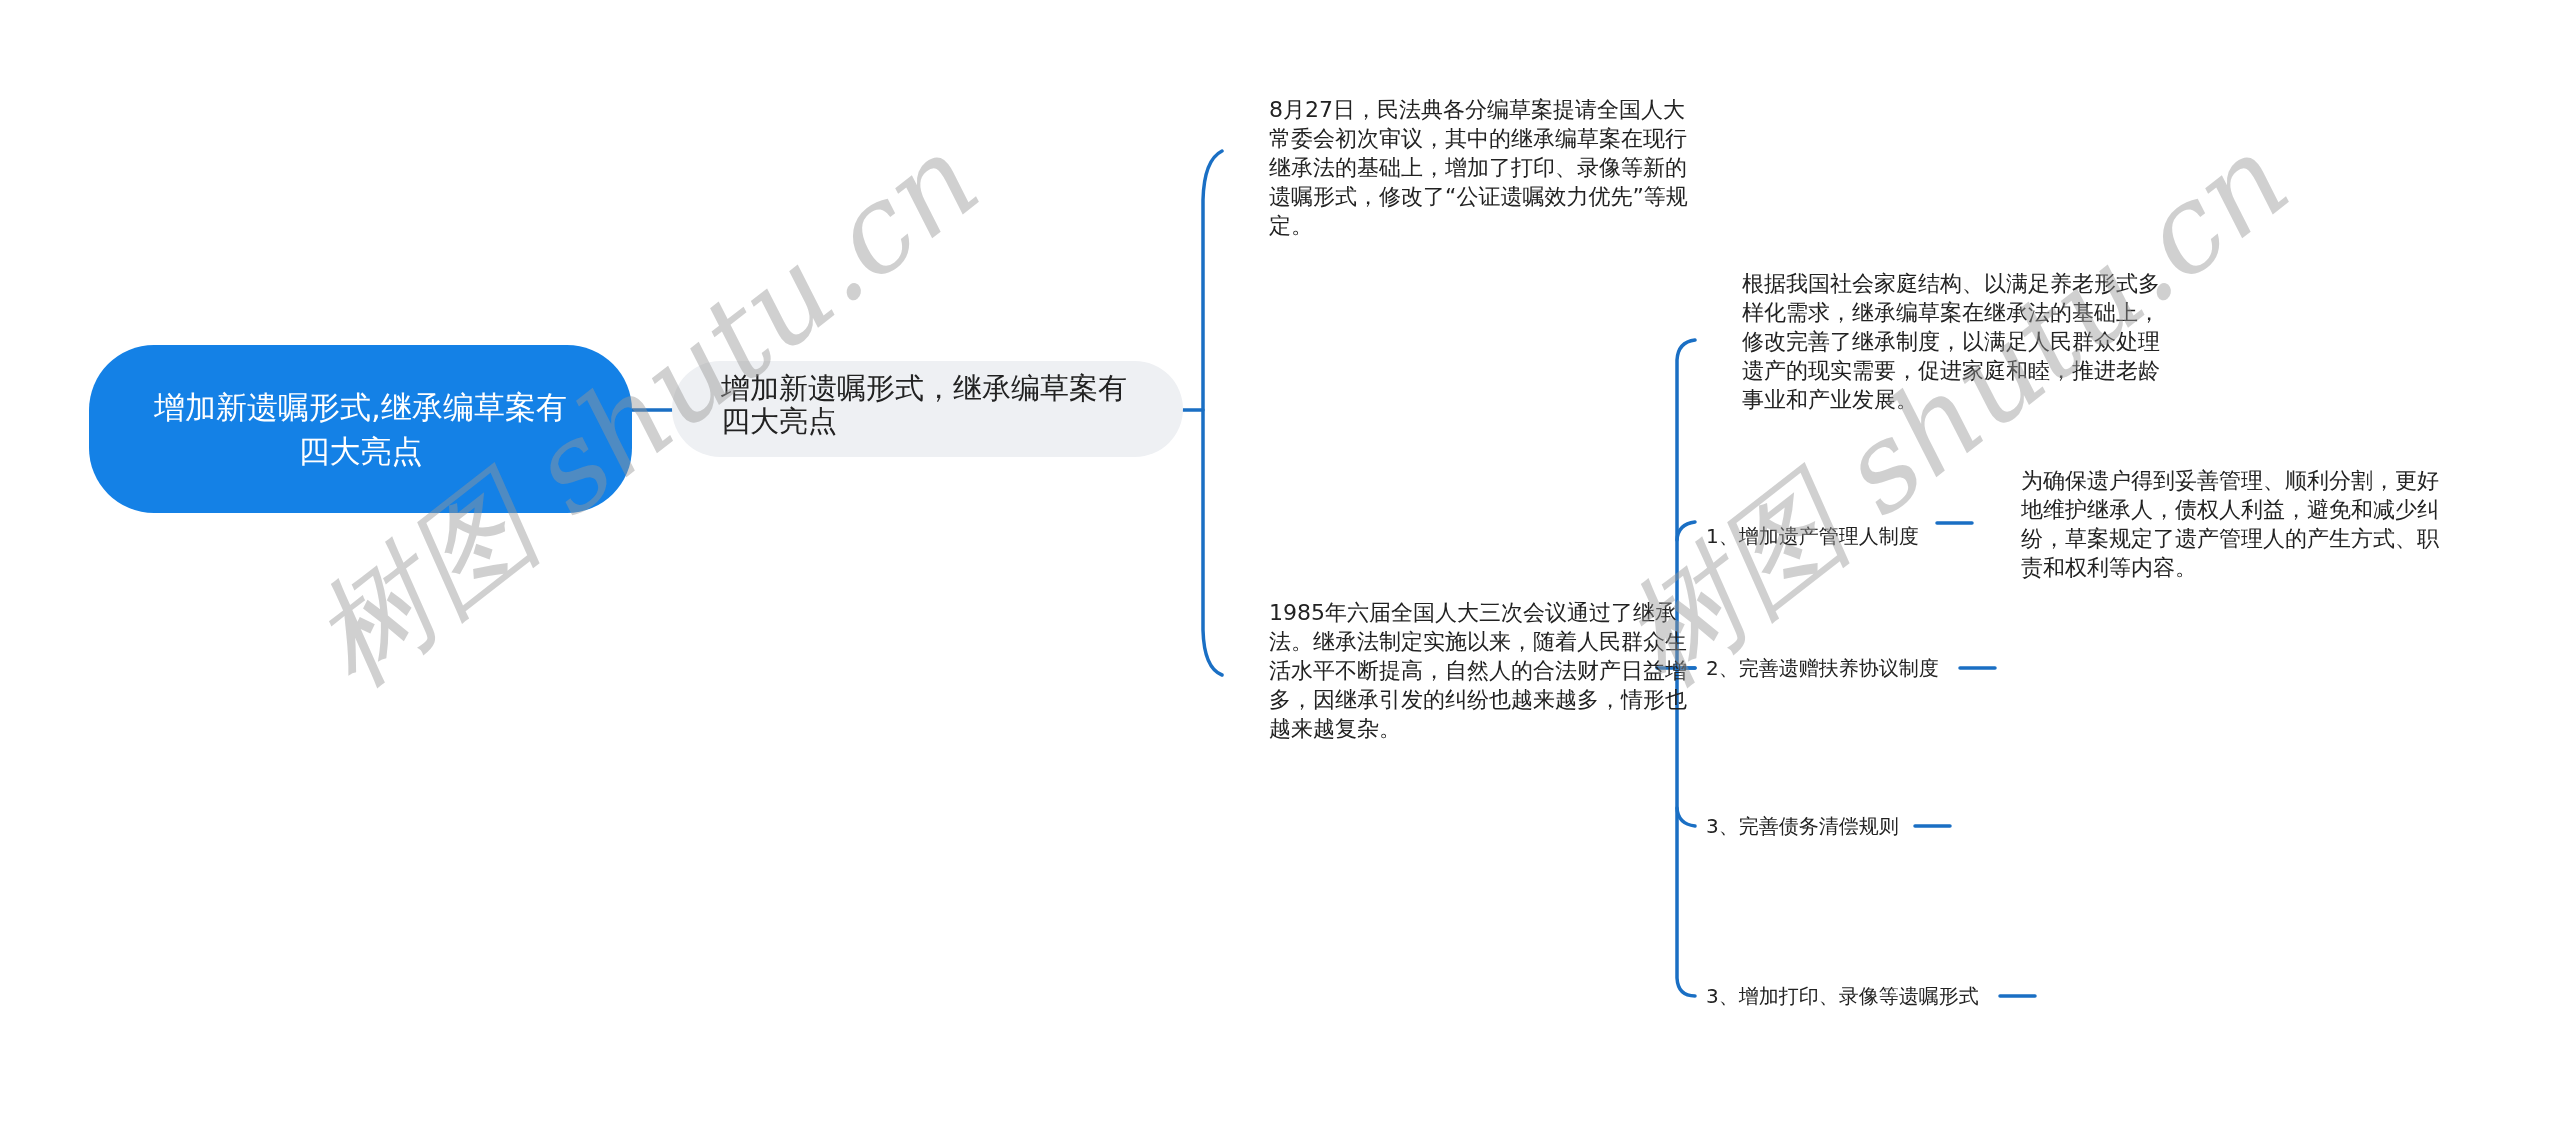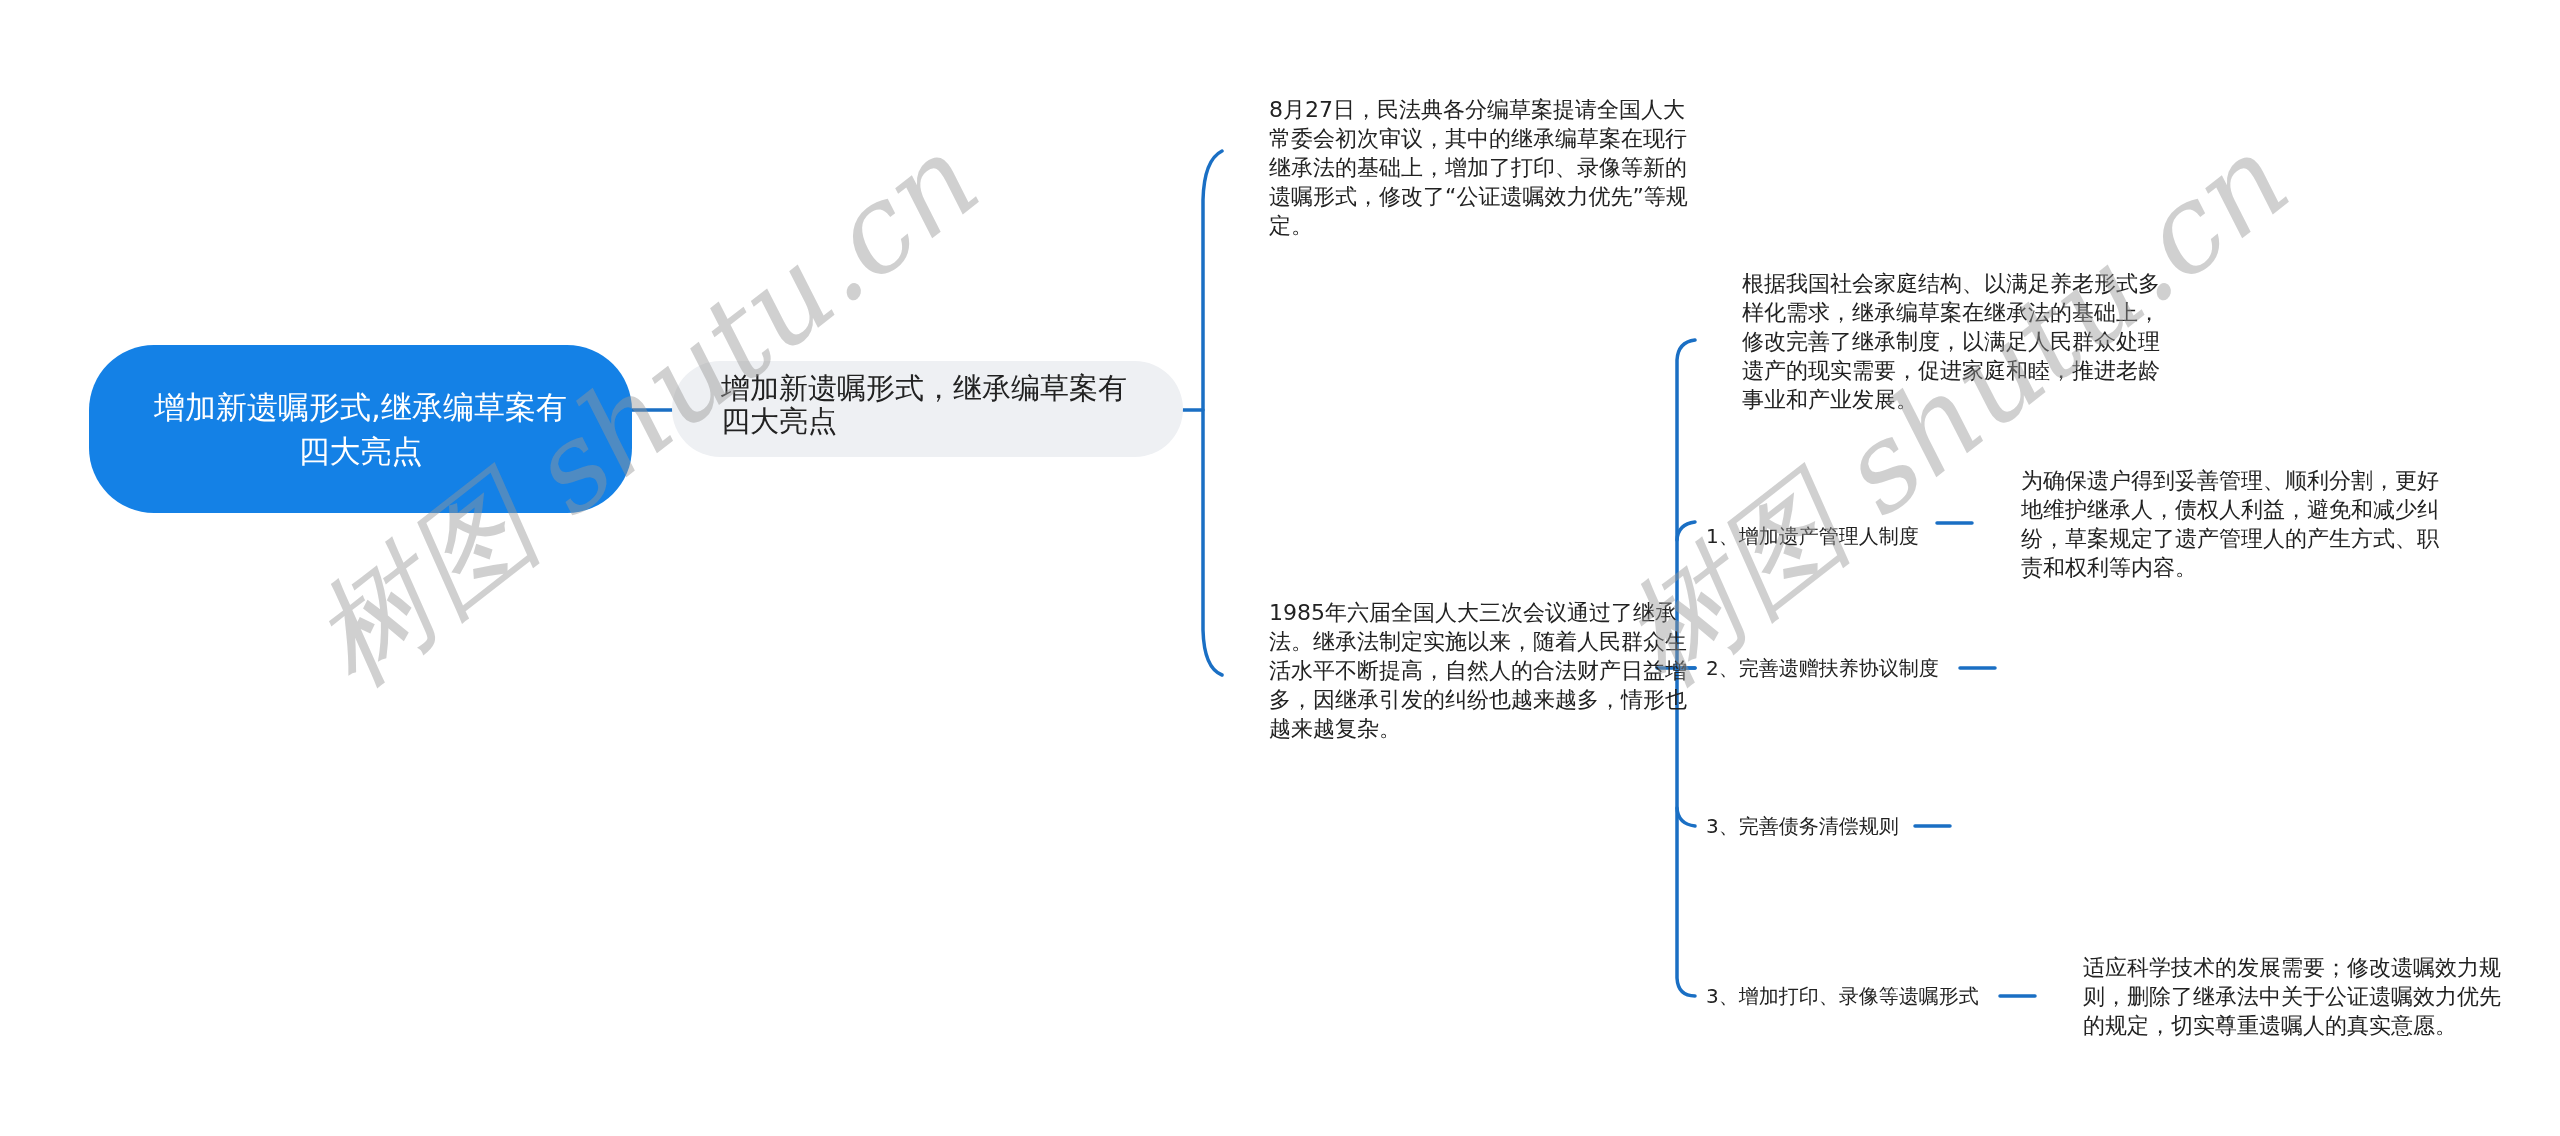--- a/index.html
+++ b/index.html
@@ -77,18 +77,17 @@
   <div class="text" style="left:1706px; top:269px; width:430px;">根据我国社会家庭结构、以满足养老形式多样化需求，继承编草案在继承法的基础上，修改完善了继承制度，以满足人民群众处理遗产的现实需要，促进家庭和睦，推进老龄事业和产业发展。</div>
 
   <div class="label" style="left:1706px; top:522px;">1、增加遗产管理人制度</div>
   <div class="text" style="left:1985px; top:466px; width:420px;">为确保遗户得到妥善管理、顺利分割，更好地维护继承人，债权人利益，避免和减少纠纷，草案规定了遗产管理人的产生方式、职责和权利等内容。</div>
 
   <div class="label" style="left:1706px; top:654px;">2、完善遗赠扶养协议制度</div>
 
   <div class="label" style="left:1706px; top:812px;">3、完善债务清偿规则</div>
 
   <div class="label" style="left:1706px; top:982px;">3、增加打印、录像等遗嘱形式</div>
-  <div class="text" style="left:2047px; top:953px; width:425px;">适应科学技术的发展需要；修改遗嘱效力规则，删除了继承法中关于公证遗嘱效力优先的规定，切实尊重遗嘱人的真实意愿。</div>
 
   <div class="watermark" style="left:380px; top:560px;">树图 shutu.cn</div>
   <div class="watermark" style="left:1690px; top:560px;">树图 shutu.cn</div>
 
 </div>
 
 </body></html>

